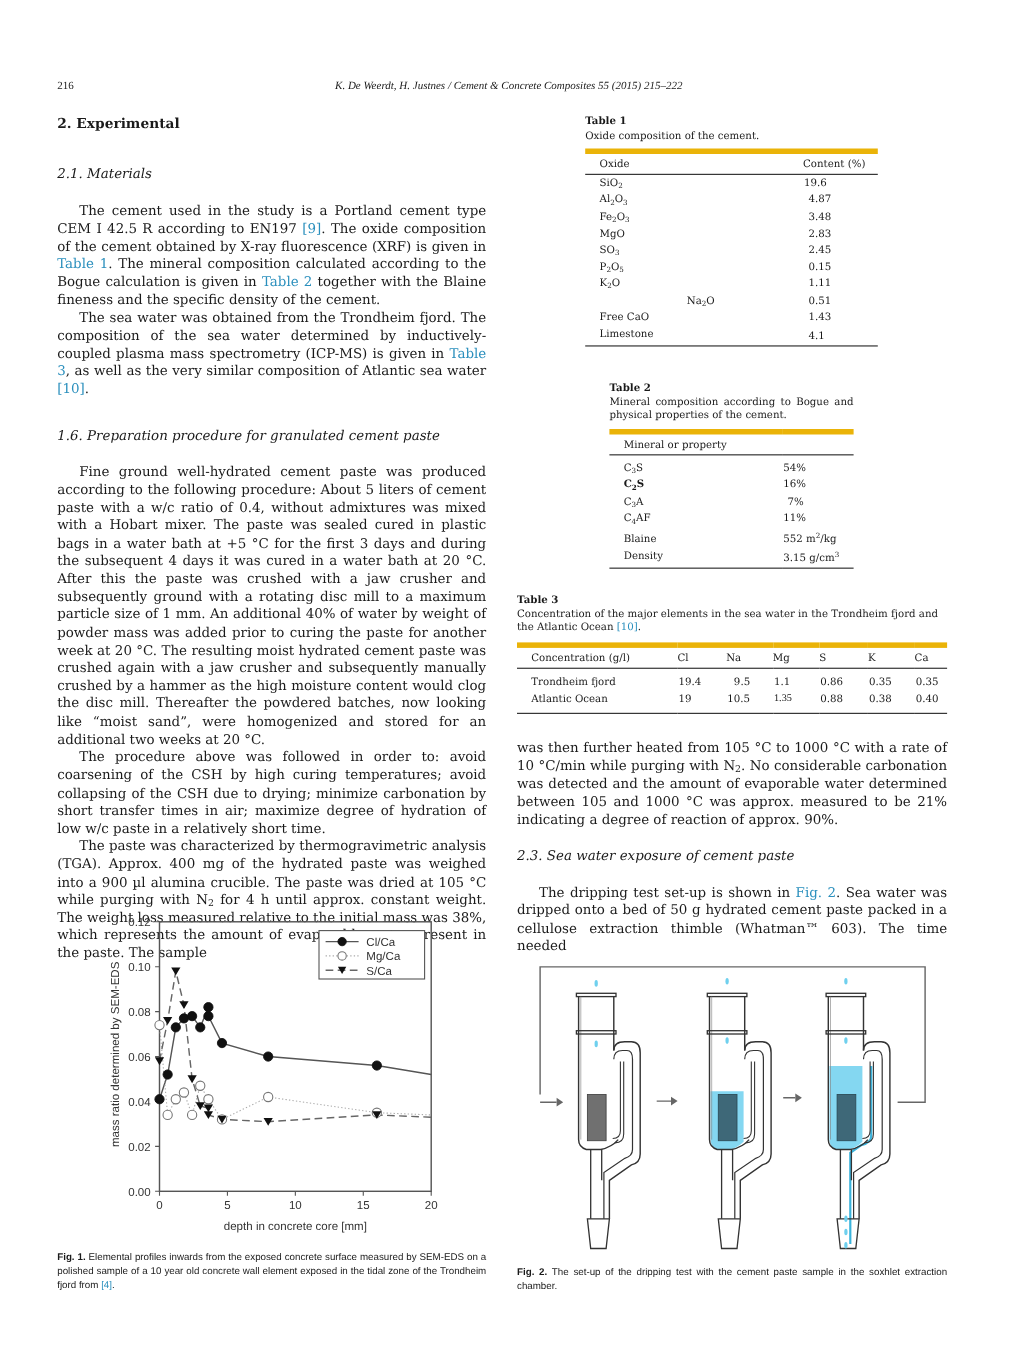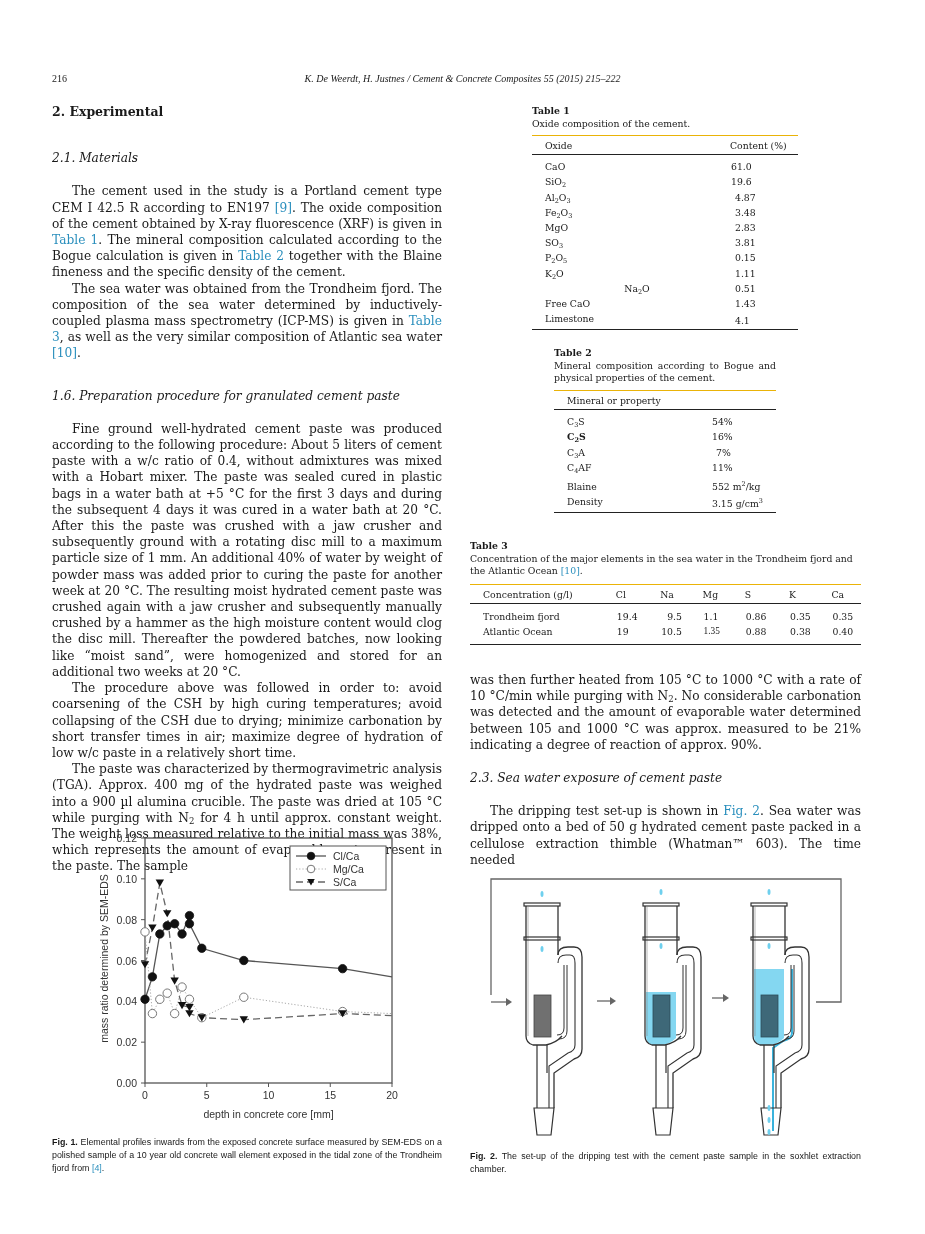--- a/index.html
+++ b/index.html
@@ -10,21 +10,21 @@
   .col{font-size:12.2px;line-height:16.2px;text-align:justify;}
   .col p{margin:0;text-indent:20px;}
   .col p.last{text-align-last:left;}
   .h2{font-weight:bold;font-size:12.5px;}
   .h3{font-style:italic;font-size:12.2px;}
   .link{color:#2a8fbd;}
   .tcap{font-size:9.3px;line-height:12.5px;}
   .tcap b{display:block;}
   table{border-collapse:collapse;font-size:9.3px;line-height:13.2px;}
   table.rt thead th{font-weight:normal;text-align:left;padding:3px 0 2px 0;}
-  .rule-top{border-top:1px solid #eab308;}
+  .rule-top{border-top:5px solid #eab308;}
   .rule-bot{border-bottom:1px solid #222;}
   .figcap{font-size:8.9px;line-height:13px;font-family:"Liberation Sans",sans-serif;text-align:justify;}
   .figcap b{font-weight:bold;}
   sub{font-size:70%;vertical-align:-2px;line-height:0;}
   sup{font-size:70%;vertical-align:4px;line-height:0;}
 </style>
 </head>
 <body>
 
 <div class="abs pnum">216</div>
@@ -127,42 +127,38 @@
 <div class="abs" style="left:532px;top:135px;width:266px;">
   <table id="t1" style="width:266px;" class="rt">
     <thead>
       <tr class="rule-top" style="border-bottom:1px solid #222;">
         <th style="padding-left:13px;">Oxide</th>
         <th style="width:68px;">Content (%)</th>
       </tr>
     </thead>
     <tbody id="t1body">
         <tr>
-          <td style="padding-left: 13px; padding-top: 5px;"><span>CaO</span></td>
-          <td style="padding-top: 5px;"><span>61.0</span></td>
-        </tr>
-        <tr>
           <td style="padding-left: 13px;"><span>SiO</span><sub>2</sub></td>
           <td><span>19.6</span></td>
         </tr>
         <tr>
           <td style="padding-left: 13px;"><span>Al</span><sub>2</sub><span>O</span><sub>3</sub></td>
           <td style="padding-left: 5px;"><span>4.87</span></td>
         </tr>
         <tr>
           <td style="padding-left: 13px;"><span>Fe</span><sub>2</sub><span>O</span><sub>3</sub></td>
           <td style="padding-left: 5px;"><span>3.48</span></td>
         </tr>
         <tr>
           <td style="padding-left: 13px;"><span>MgO</span></td>
           <td style="padding-left: 5px;"><span>2.83</span></td>
         </tr>
         <tr>
           <td style="padding-left: 13px;"><span>SO</span><sub>3</sub></td>
-          <td style="padding-left: 5px;"><span>3.81</span></td>
+          <td style="padding-left: 5px;"><span>2.45</span></td>
         </tr>
         <tr>
           <td style="padding-left: 13px;"><span>P</span><sub>2</sub><span>O</span><sub>5</sub></td>
           <td style="padding-left: 5px;"><span>0.15</span></td>
         </tr>
         <tr>
           <td style="padding-left: 13px;"><span>K</span><sub>2</sub><span>O</span></td>
           <td style="padding-left: 5px;"><span>1.11</span></td>
         </tr>
         <tr>

